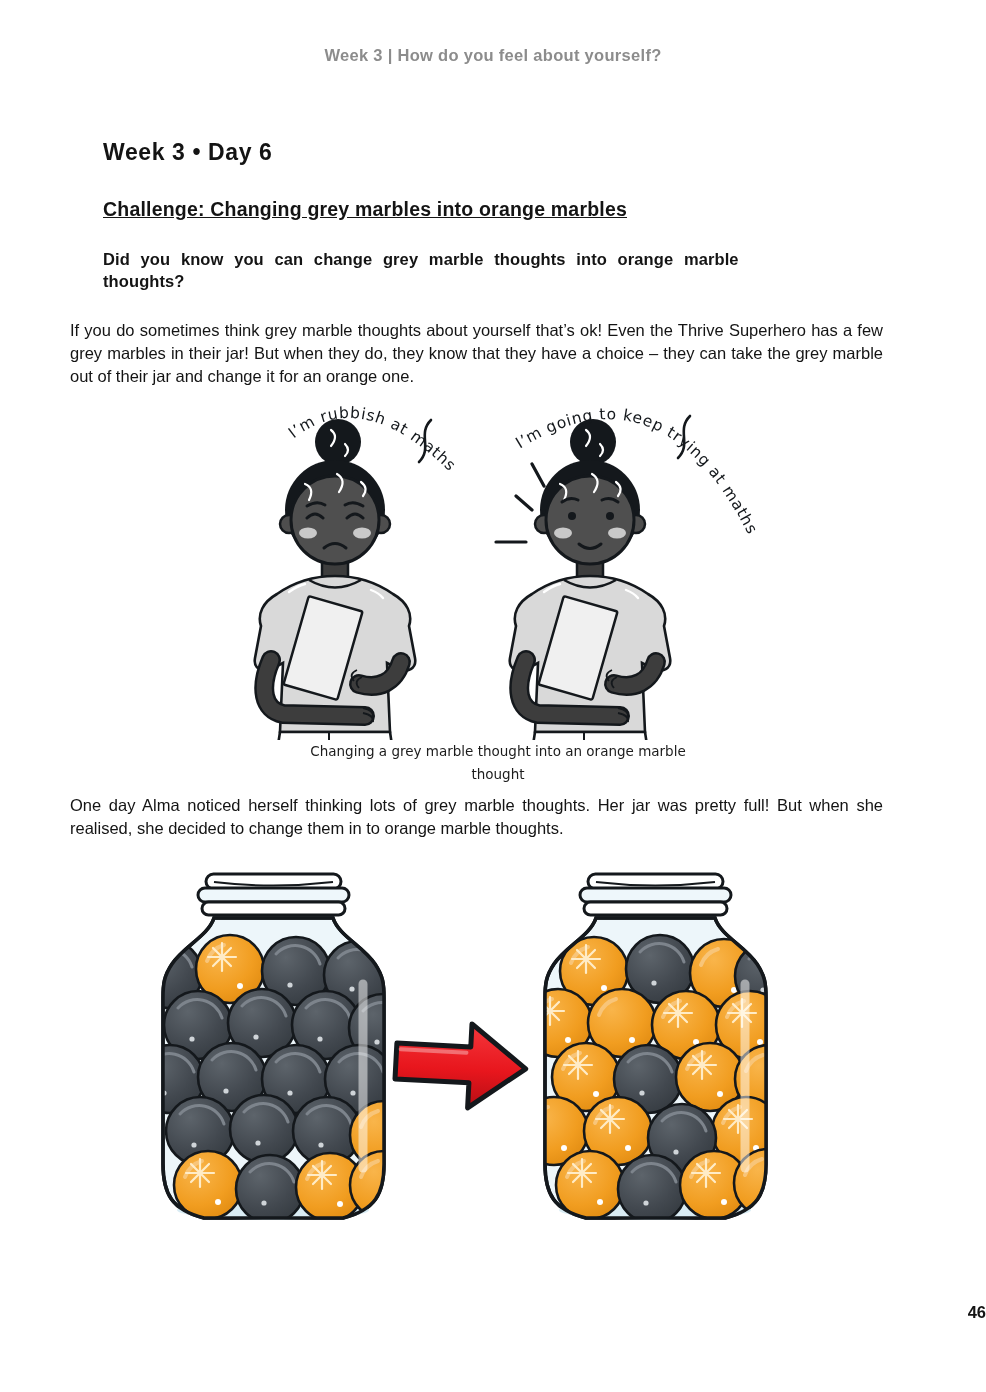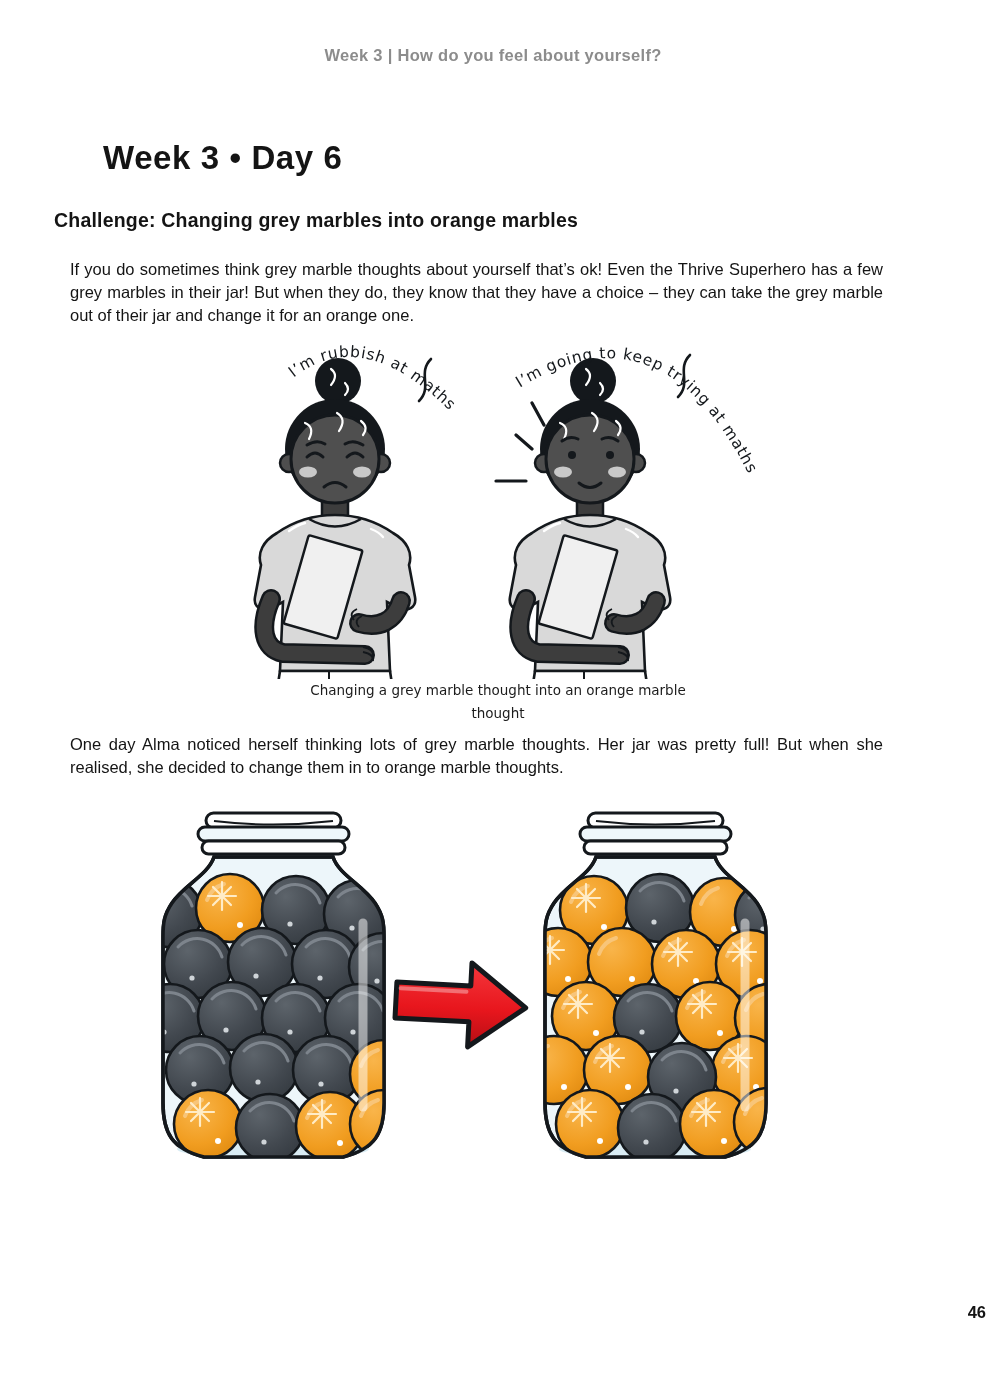--- a/index.html
+++ b/index.html
@@ -5,24 +5,24 @@
   html,body{margin:0;padding:0;background:#ffffff;}
   .page{
     position:relative;width:986px;height:1392px;background:#ffffff;overflow:hidden;
     font-family:"Liberation Sans",sans-serif;color:#141414;border-radius:16px;
   }
   .running-header{
     padding-top:46px;text-align:center;font-weight:bold;font-size:16.5px;
     color:#8c8c8c;letter-spacing:.3px;
   }
   .doc-title{
-    margin:74px 0 0 103px;font-size:33px;font-weight:bold;letter-spacing:.6px;
+    margin:74px 0 0 103px;font-size:23px;font-weight:bold;letter-spacing:.6px;
   }
   .challenge-heading{
-    margin:32px 103px 0 54px;font-size:19.5px;font-weight:bold;letter-spacing:.2px;
+    margin:32px 103px 0 103px;font-size:19.5px;font-weight:bold;letter-spacing:.2px;text-decoration:underline;
   }
   .question{
     margin:28px 103px 0 103px;font-size:16.5px;font-weight:bold;line-height:1.32;
     white-space:pre-line;word-spacing:6px;letter-spacing:.1px;
   }
   .para{
     margin:26px 103px 0 70px;font-size:16.5px;line-height:1.4;text-align:justify;
   }
   .para-2{margin-top:10px;}
   .fig-characters{position:relative;height:392px;margin-top:4px;}
@@ -47,20 +47,22 @@
 <body>
 
 <div class="page">
 
   <div class="running-header" style="color: rgb(140, 140, 140);">Week 3  |  How do you feel about yourself?</div>
 
   <div class="doc-title">Week 3 • Day 6</div>
 
   <div class="challenge-heading">Challenge: Changing grey marbles into orange marbles</div>
 
+  <div class="question">Did you know you can change grey marble thoughts into orange marble
+thoughts?</div>
 
   <div class="para">If you do sometimes think grey marble thoughts about yourself that’s ok! Even the Thrive Superhero has a few grey marbles in their jar! But when they do, they know that they have a choice – they can take the grey marble out of their jar and change it for an orange one.</div>
 
   <div class="fig-characters">
     <svg width="790" height="348" viewBox="0 0 790 348">
       <defs>
         <g id="g-body">
           <path d="M-13,34 L-13,64 L13,64 L13,34 Z" fill="#3d3d3d" stroke="#14181c" stroke-width="2.5"></path>
           <path d="M-58,74 C-38,60 -18,56 0,56 C18,56 38,60 58,74 C72,82 78,94 74,106 L80,138 C82,149 72,153 64,149 L52,143 L55,212 L-55,212 L-52,143 L-64,149 C-72,153 -82,149 -80,138 L-74,106 C-78,94 -72,82 -58,74 Z" fill="#d9d9d9" stroke="#14181c" stroke-width="2.6"></path>
           <path d="M-26,60 Q0,75 26,60" fill="none" stroke="#14181c" stroke-width="2.4"></path>

